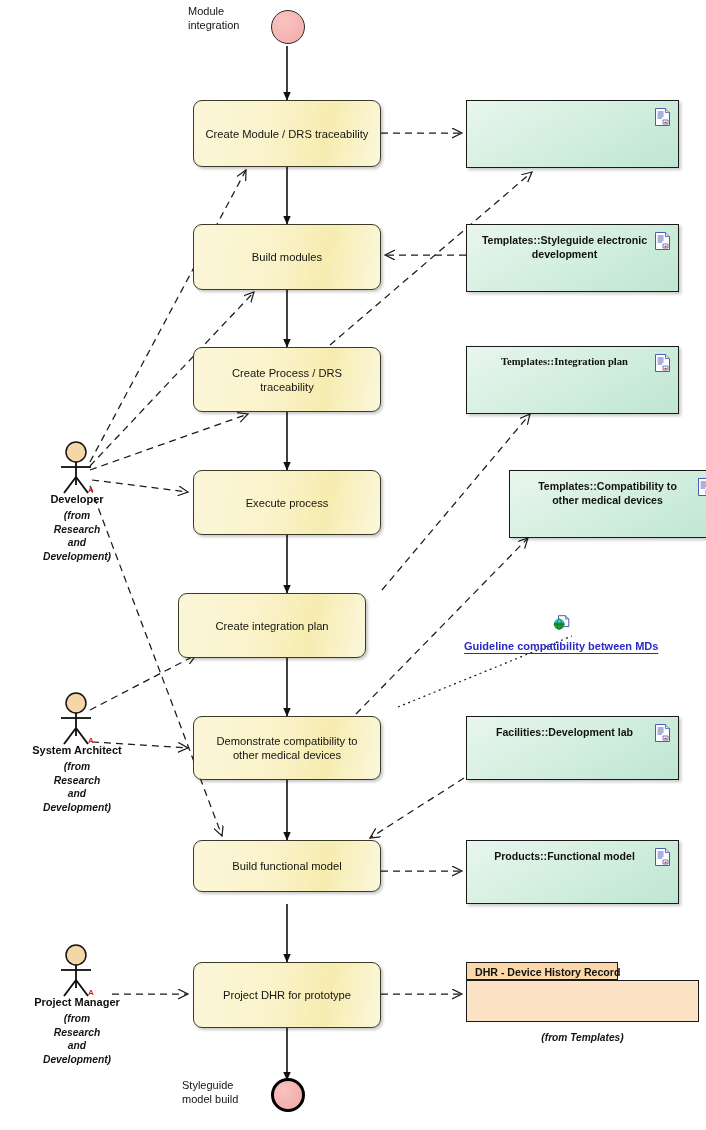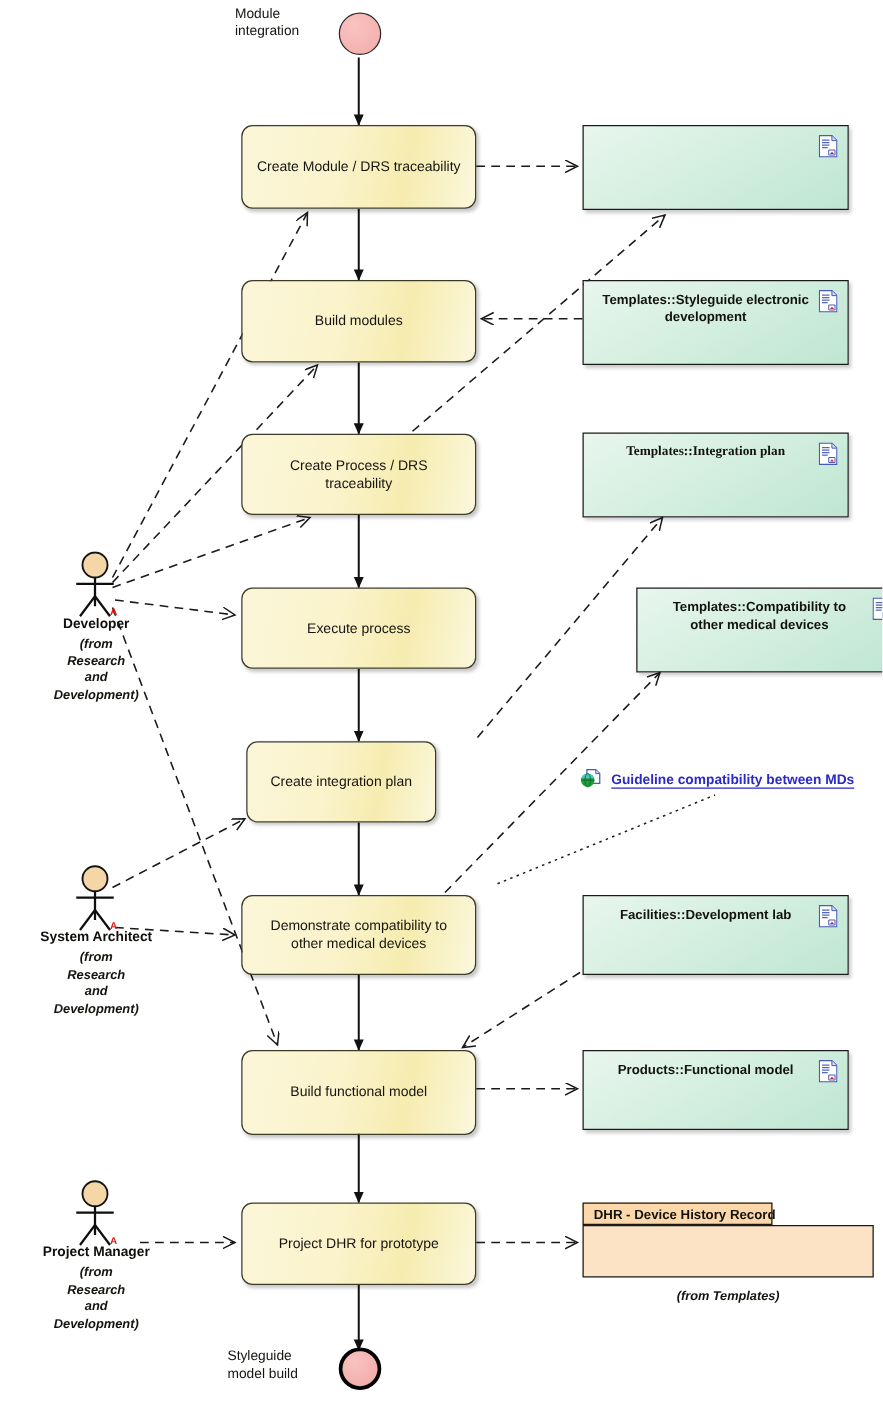--- a/index.html
+++ b/index.html
@@ -256,25 +256,25 @@
   </div>
 
   <div class="activity" style="left:193px; top:100px; width:188px; height:67px;">Create Module / DRS traceability</div>
 
   <div class="activity" style="left:193px; top:224px; width:188px; height:66px;">Build modules</div>
 
   <div class="activity" style="left:193px; top:347px; width:188px; height:65px;">Create Process / DRS traceability</div>
 
   <div class="activity" style="left:193px; top:470px; width:188px; height:65px;">Execute process</div>
 
-  <div class="activity" style="left:197px; top:593px; width:152px; height:65px;">Create integration plan</div>
+  <div class="activity" style="left:178px; top:593px; width:188px; height:65px;">Create integration plan</div>
 
   <div class="activity" style="left:193px; top:716px; width:188px; height:64px;">Demonstrate compatibility to other medical devices</div>
 
-  <div class="activity" style="left:193px; top:840px; width:188px; height:68px;">Build functional model</div>
+  <div class="activity" style="left:193px; top:840px; width:188px; height:52px;">Build functional model</div>
 
   <div class="activity" style="left:193px; top:962px; width:188px; height:66px;">Project DHR for prototype</div>
 
   <div class="artifact" style="left:466px; top:100px; width:213px; height:68px;">
     <svg class="doc-icon" viewBox="0 0 15 18">
       <path d="M0.5,0.5 H10.5 L14.5,4.5 V17.5 H0.5 Z" fill="#ffffff" stroke="#4a5ab5" stroke-width="1"></path>
       <path d="M10.5,0.5 V4.5 H14.5" fill="#d4dcf2" stroke="#4a5ab5" stroke-width="0.8"></path>
       <g stroke="#5566c0" stroke-width="1">
         <line x1="2.6" y1="4" x2="8.6" y2="4"></line>
         <line x1="2.6" y1="6" x2="8.6" y2="6"></line>
@@ -365,21 +365,21 @@
       <path d="M9,15.2 L10.6,13.3 L12.2,15.2 Z" fill="#d62020"></path>
     </svg>
   </div>
 
   <div class="package" style="left:466px; top:962px; width:233px; height:60px;">
     <div class="pkg-tab" style="width:152px; height:18px;">DHR - Device History Record</div>
     <div class="pkg-body" style="top:18px; width:233px; height:42px;"></div>
   </div>
   <div class="pkg-from" style="left:466px; top:1032px; width:233px;">(from Templates)</div>
 
-  <div class="hyperlink" style="left:464px; top:615px;">
+  <div class="hyperlink" style="left:464px; top:615px;flex-direction:column;">
     <svg width="17" height="17" viewBox="0 0 17 17">
       <path d="M5.5,0.7 H12.6 L15.8,3.9 V11.6 H5.5 Z" fill="#ffffff" stroke="#4a5ab5" stroke-width="1"></path>
       <path d="M12.6,0.7 V3.9 H15.8" fill="#d4dcf2" stroke="#4a5ab5" stroke-width="0.8"></path>
       <circle cx="6.2" cy="9.2" r="5.4" fill="#1f9c3c"></circle>
       <path d="M1.1,7.6 A5.4,5.4 0 0,1 11.3,7.6 Z" fill="#4fd0e8" opacity="0.85"></path>
       <ellipse cx="6.2" cy="9.2" rx="2.2" ry="5.4" fill="none" stroke="#0d6b28" stroke-width="0.7"></ellipse>
       <line x1="0.9" y1="9.2" x2="11.5" y2="9.2" stroke="#0d6b28" stroke-width="0.7"></line>
     </svg>
     <span class="link-text">Guideline compatibility between MDs</span>
   </div>

